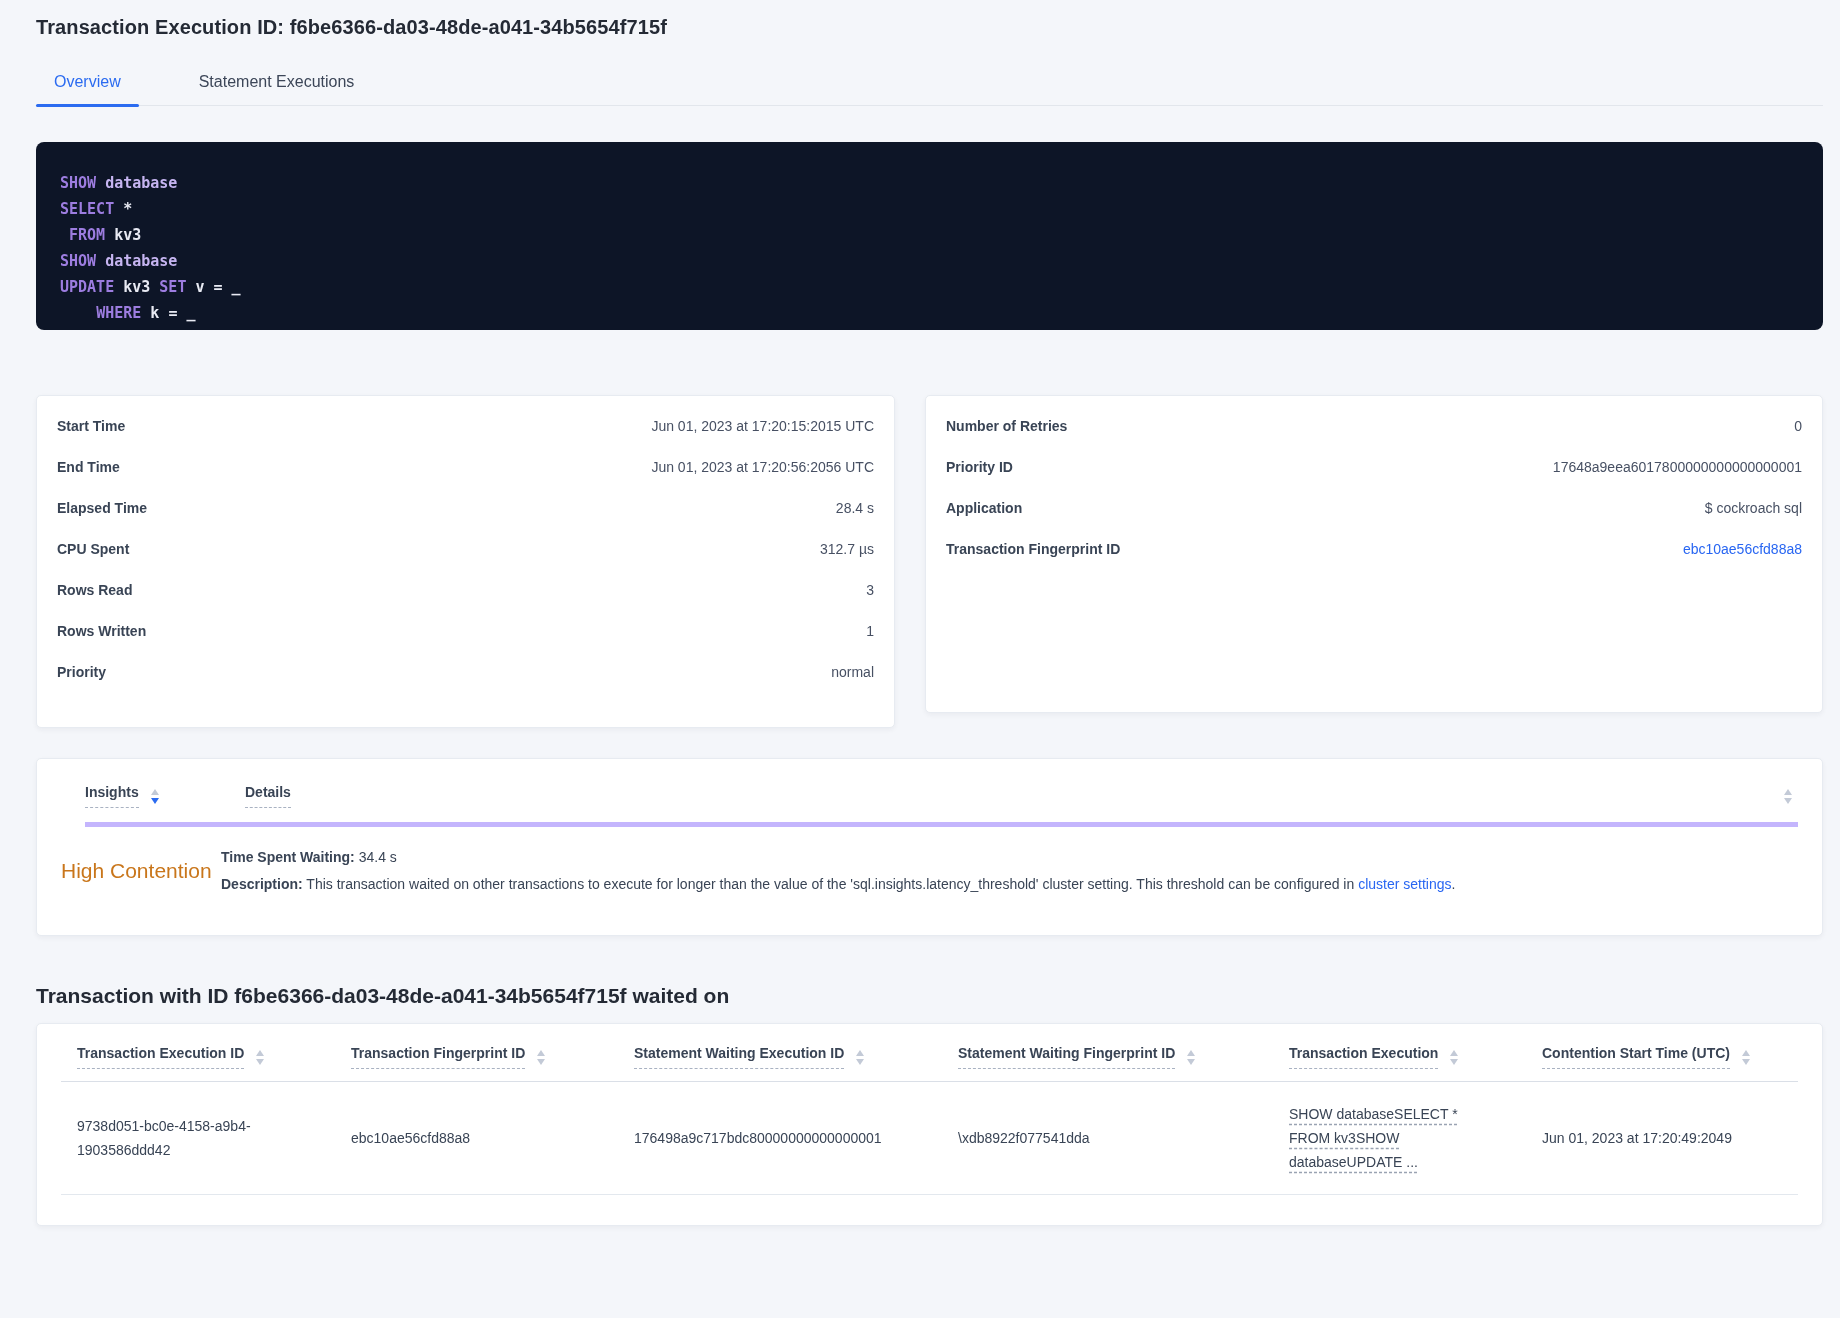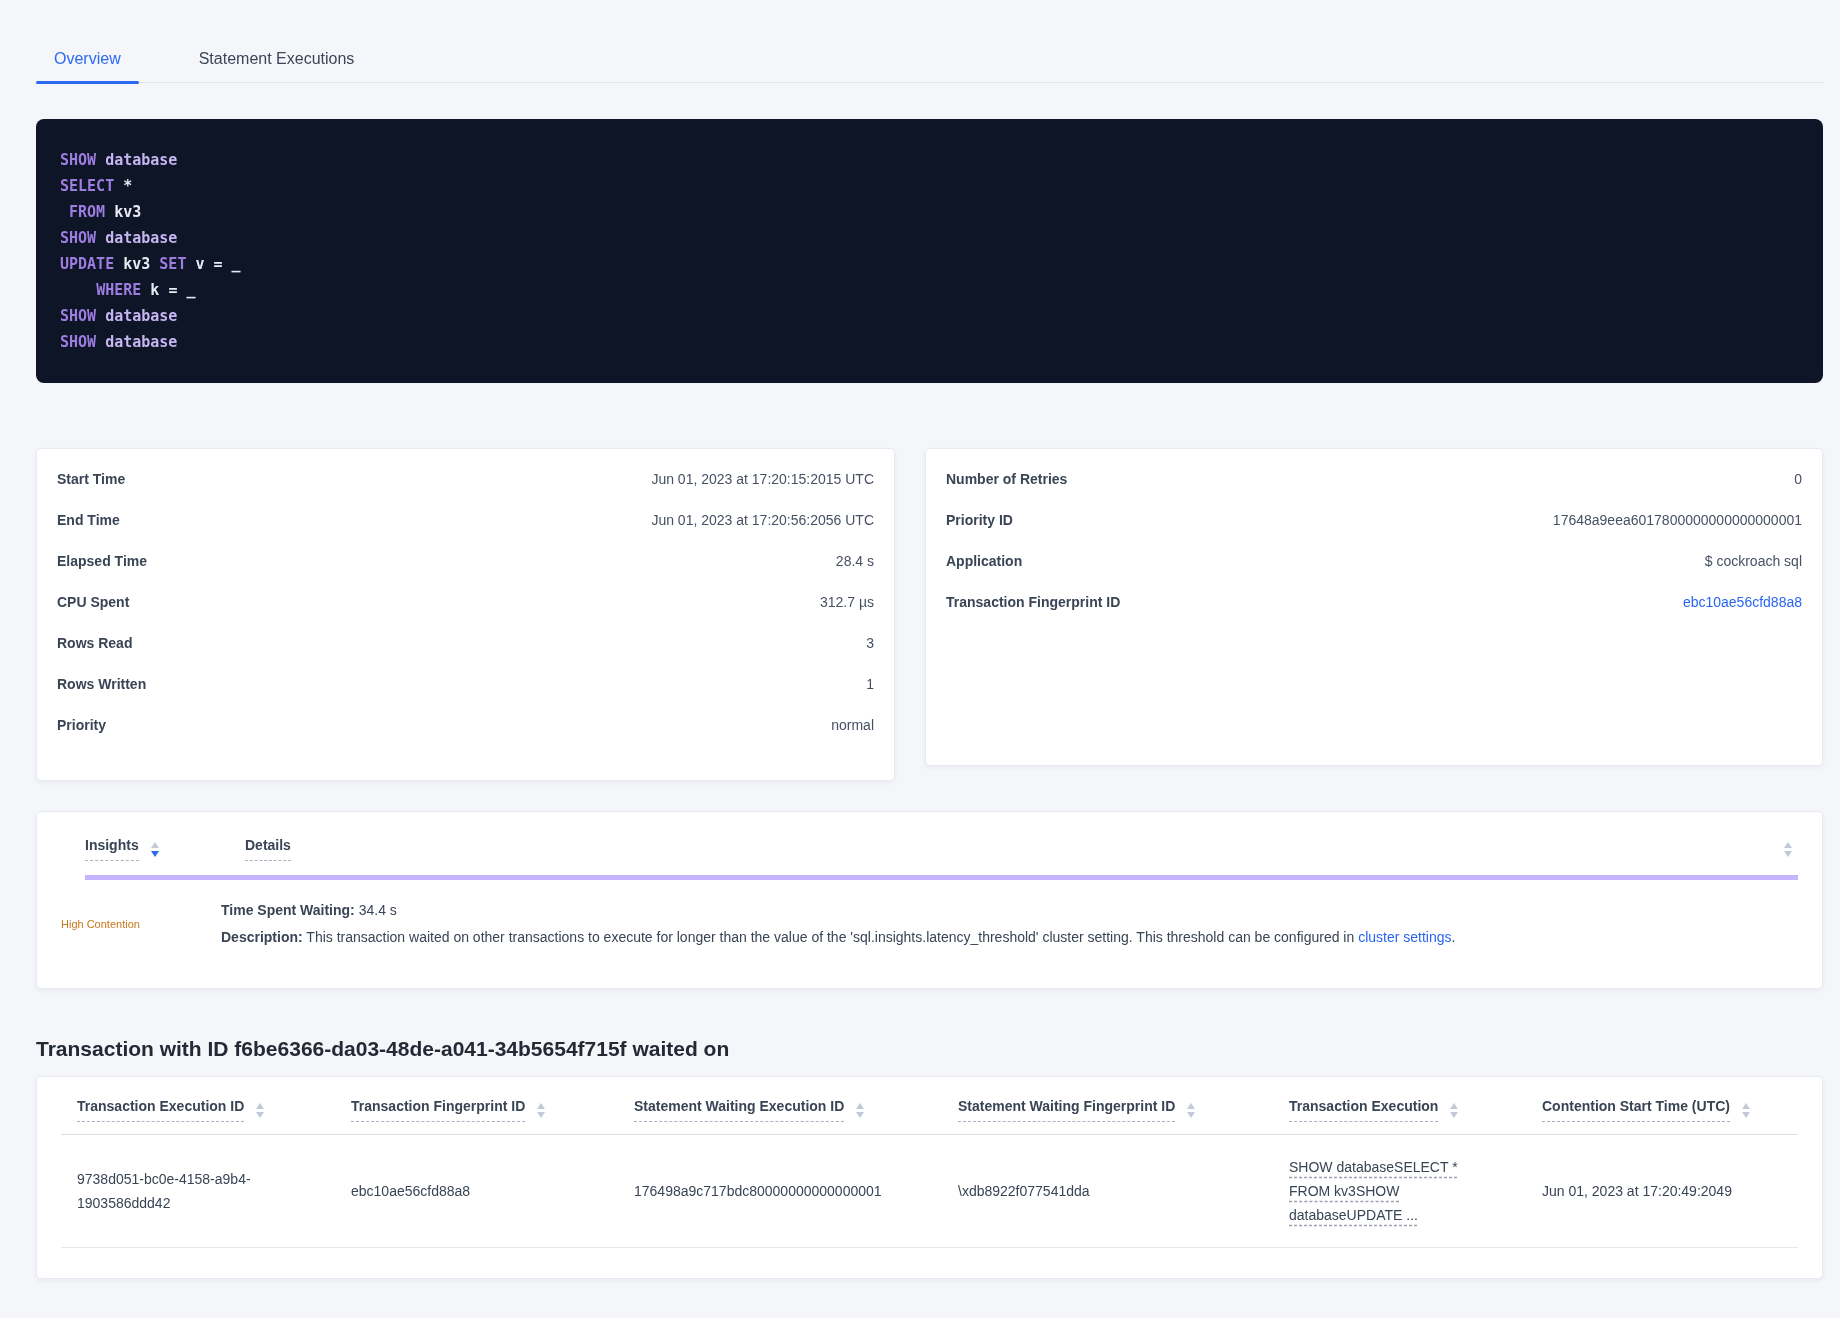--- a/index.html
+++ b/index.html
@@ -15,21 +15,21 @@
   
   .page-title { font-size:20px; font-weight:700; color:#242a35; letter-spacing:.1px; }
 
   .tabbar { display:flex; margin-top:24px; border-bottom:1px solid #e2e6ec; }
   .tab { position:relative; font-size:16px; color:#3c4658; padding:10px 18px 14px; margin-right:42px; cursor:pointer; }
   .tab.active { color:var(--accent,#2b6bf0); }
   .tab.active::after { content:""; position:absolute; left:0; right:0; bottom:-2px; height:3px; border-radius:2px; background:var(--accent,#2b6bf0); }
 
   
   .code-box {
-    margin-top:36px; height:264px; border-radius:8px;
+    margin-top:36px; height:188px; border-radius:8px;
     background:var(--code-bg,#0d1527);
     padding:28px 24px 26px;
     font-family:"DejaVu Sans Mono","Liberation Mono",monospace;
     font-size:15px; line-height:26px; font-weight:700;
     white-space:pre; overflow:hidden;
   }
   .tok-kw  { color:var(--code-kw,#9d7de0); }
   .tok-kw2 { color:var(--code-kw2,#c6b5f1); }
   .tok-id  { color:var(--code-id,#e8eaf3); }
 
@@ -45,21 +45,21 @@
   .srow .val.link { color:var(--link,#2866f2); cursor:pointer; }
 
   
   .insights-card { margin-top:30px; height:178px; padding:0 24px; }
   .ins-grid { display:grid; grid-template-columns:160px 1fr 26px; padding-left:16px; }
   .ins-head { padding:24px 0 0; border-bottom:5px solid #c4b5fd;margin-left:24px; }
   .ins-head .hcell { padding-bottom:14px; }
   .th-label { display:inline-block; font-size:14px; font-weight:700; color:#394455;
               border-bottom:1px dashed #a9b2c2; padding-bottom:7px; white-space:nowrap; }
   .ins-body { padding:17px 0 0; }
-  .insight-cell { display:flex; align-items:center; font-size:11px; color:var(--warning,#c9761b); }
+  .insight-cell { display:flex; align-items:center; font-size:21px; color:var(--warning,#c9761b); }
   .details-cell { font-size:14px; line-height:26px; color:#394455; }
   .details-cell b { font-weight:700; }
   .details-cell .line2 { margin-top:1px; }
   a.inline-link { color:var(--link,#2866f2); text-decoration:none; cursor:pointer; }
 
   
   .sort { display:inline-flex; flex-direction:column; gap:3px; margin-left:12px; vertical-align:2px; }
   .sort .tri-up { width:0; height:0; border-left:4.5px solid transparent; border-right:4.5px solid transparent; border-bottom:6px solid #c3cad7; }
   .sort .tri-down { width:0; height:0; border-left:4.5px solid transparent; border-right:4.5px solid transparent; border-top:6px solid #c3cad7; }
   .sort.desc .tri-down { border-top-color:var(--accent,#2b6bf0); }
@@ -73,20 +73,21 @@
        font-size:14px; color:#394455; line-height:24px; }
   td.nowrap { white-space:nowrap; }
   .exec-link { display:inline-block; max-width:175px; cursor:pointer;
        text-decoration:underline dashed; text-decoration-color:#9aa3b2; text-underline-offset:5px; }
 </style>
 </head>
 <body>
 
 <div class="page">
 
+  <h1 class="page-title">Transaction Execution ID: f6be6366-da03-48de-a041-34b5654f715f</h1>
 
   <div class="tabbar" id="tabbar">
       <div class="tab active"><span>Overview</span></div>
       <div class="tab"><span>Statement Executions</span></div>
     </div>
 
   <pre class="code-box" id="codebox"><div class="code-line"><span class="tok-kw">SHOW </span><span class="tok-kw2">database</span></div><div class="code-line"><span class="tok-kw">SELECT </span><span class="tok-id">*</span></div><div class="code-line"><span class="tok-id"> </span><span class="tok-kw">FROM </span><span class="tok-id">kv3</span></div><div class="code-line"><span class="tok-kw">SHOW </span><span class="tok-kw2">database</span></div><div class="code-line"><span class="tok-kw">UPDATE </span><span class="tok-id">kv3 </span><span class="tok-kw">SET </span><span class="tok-id">v </span><span class="tok-id">= </span><span class="tok-id">_</span></div><div class="code-line"><span class="tok-id">    </span><span class="tok-kw">WHERE </span><span class="tok-id">k </span><span class="tok-id">= </span><span class="tok-id">_</span></div><div class="code-line"><span class="tok-kw">SHOW </span><span class="tok-kw2">database</span></div><div class="code-line"><span class="tok-kw">SHOW </span><span class="tok-kw2">database</span></div></pre>
 
   <div class="cards-row">
     <div class="card summary-card left" id="left-card">

